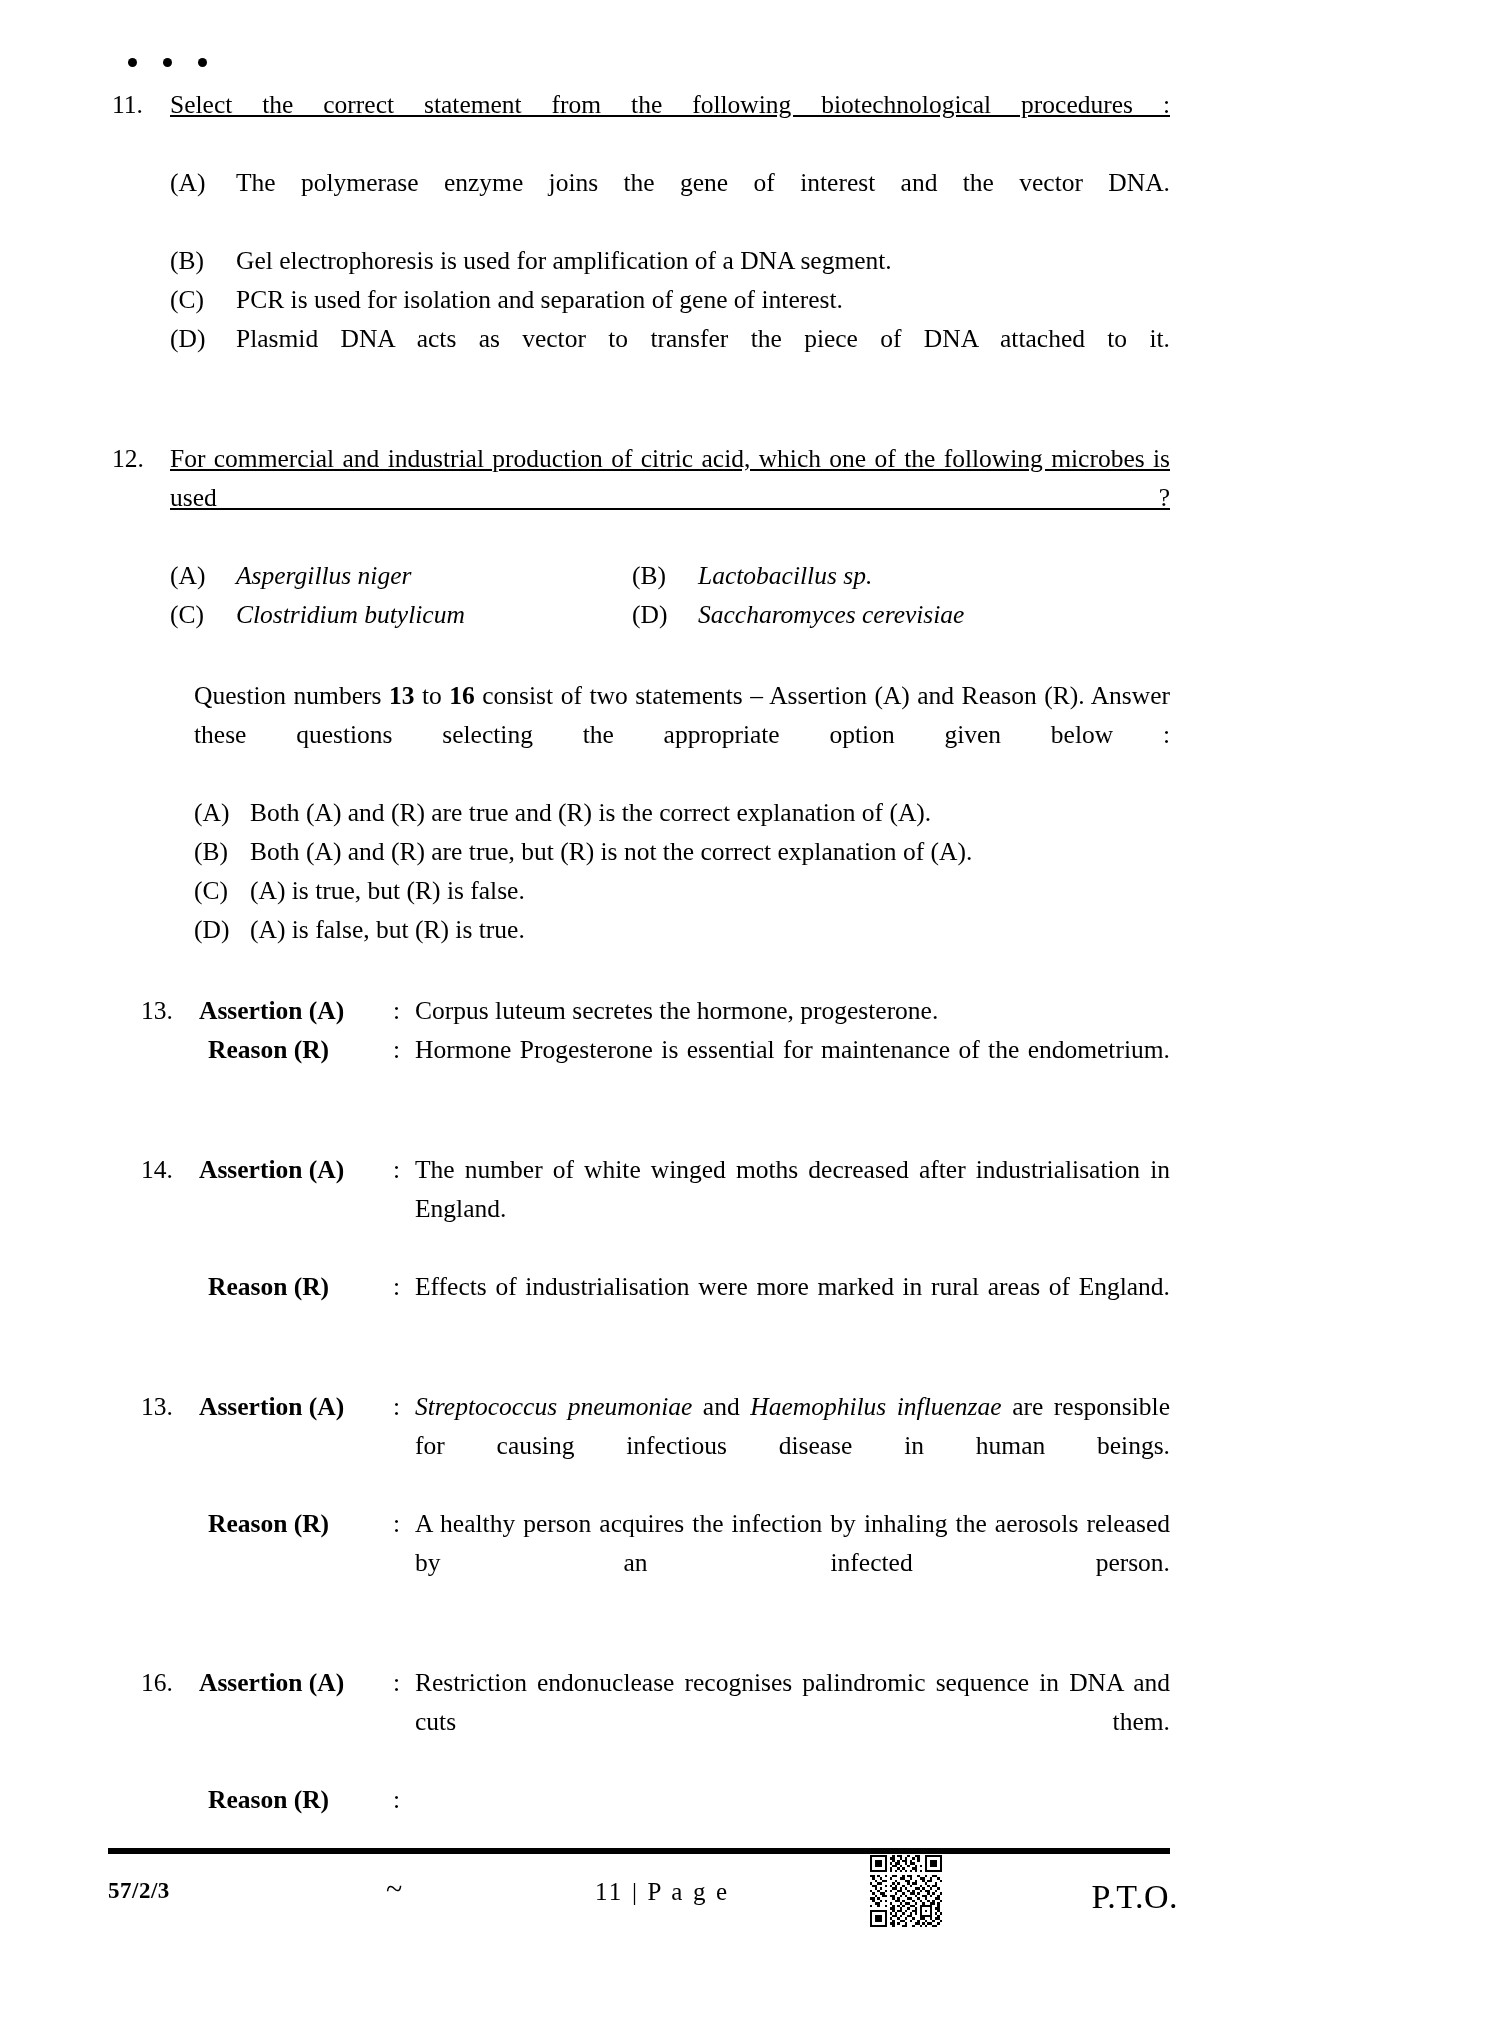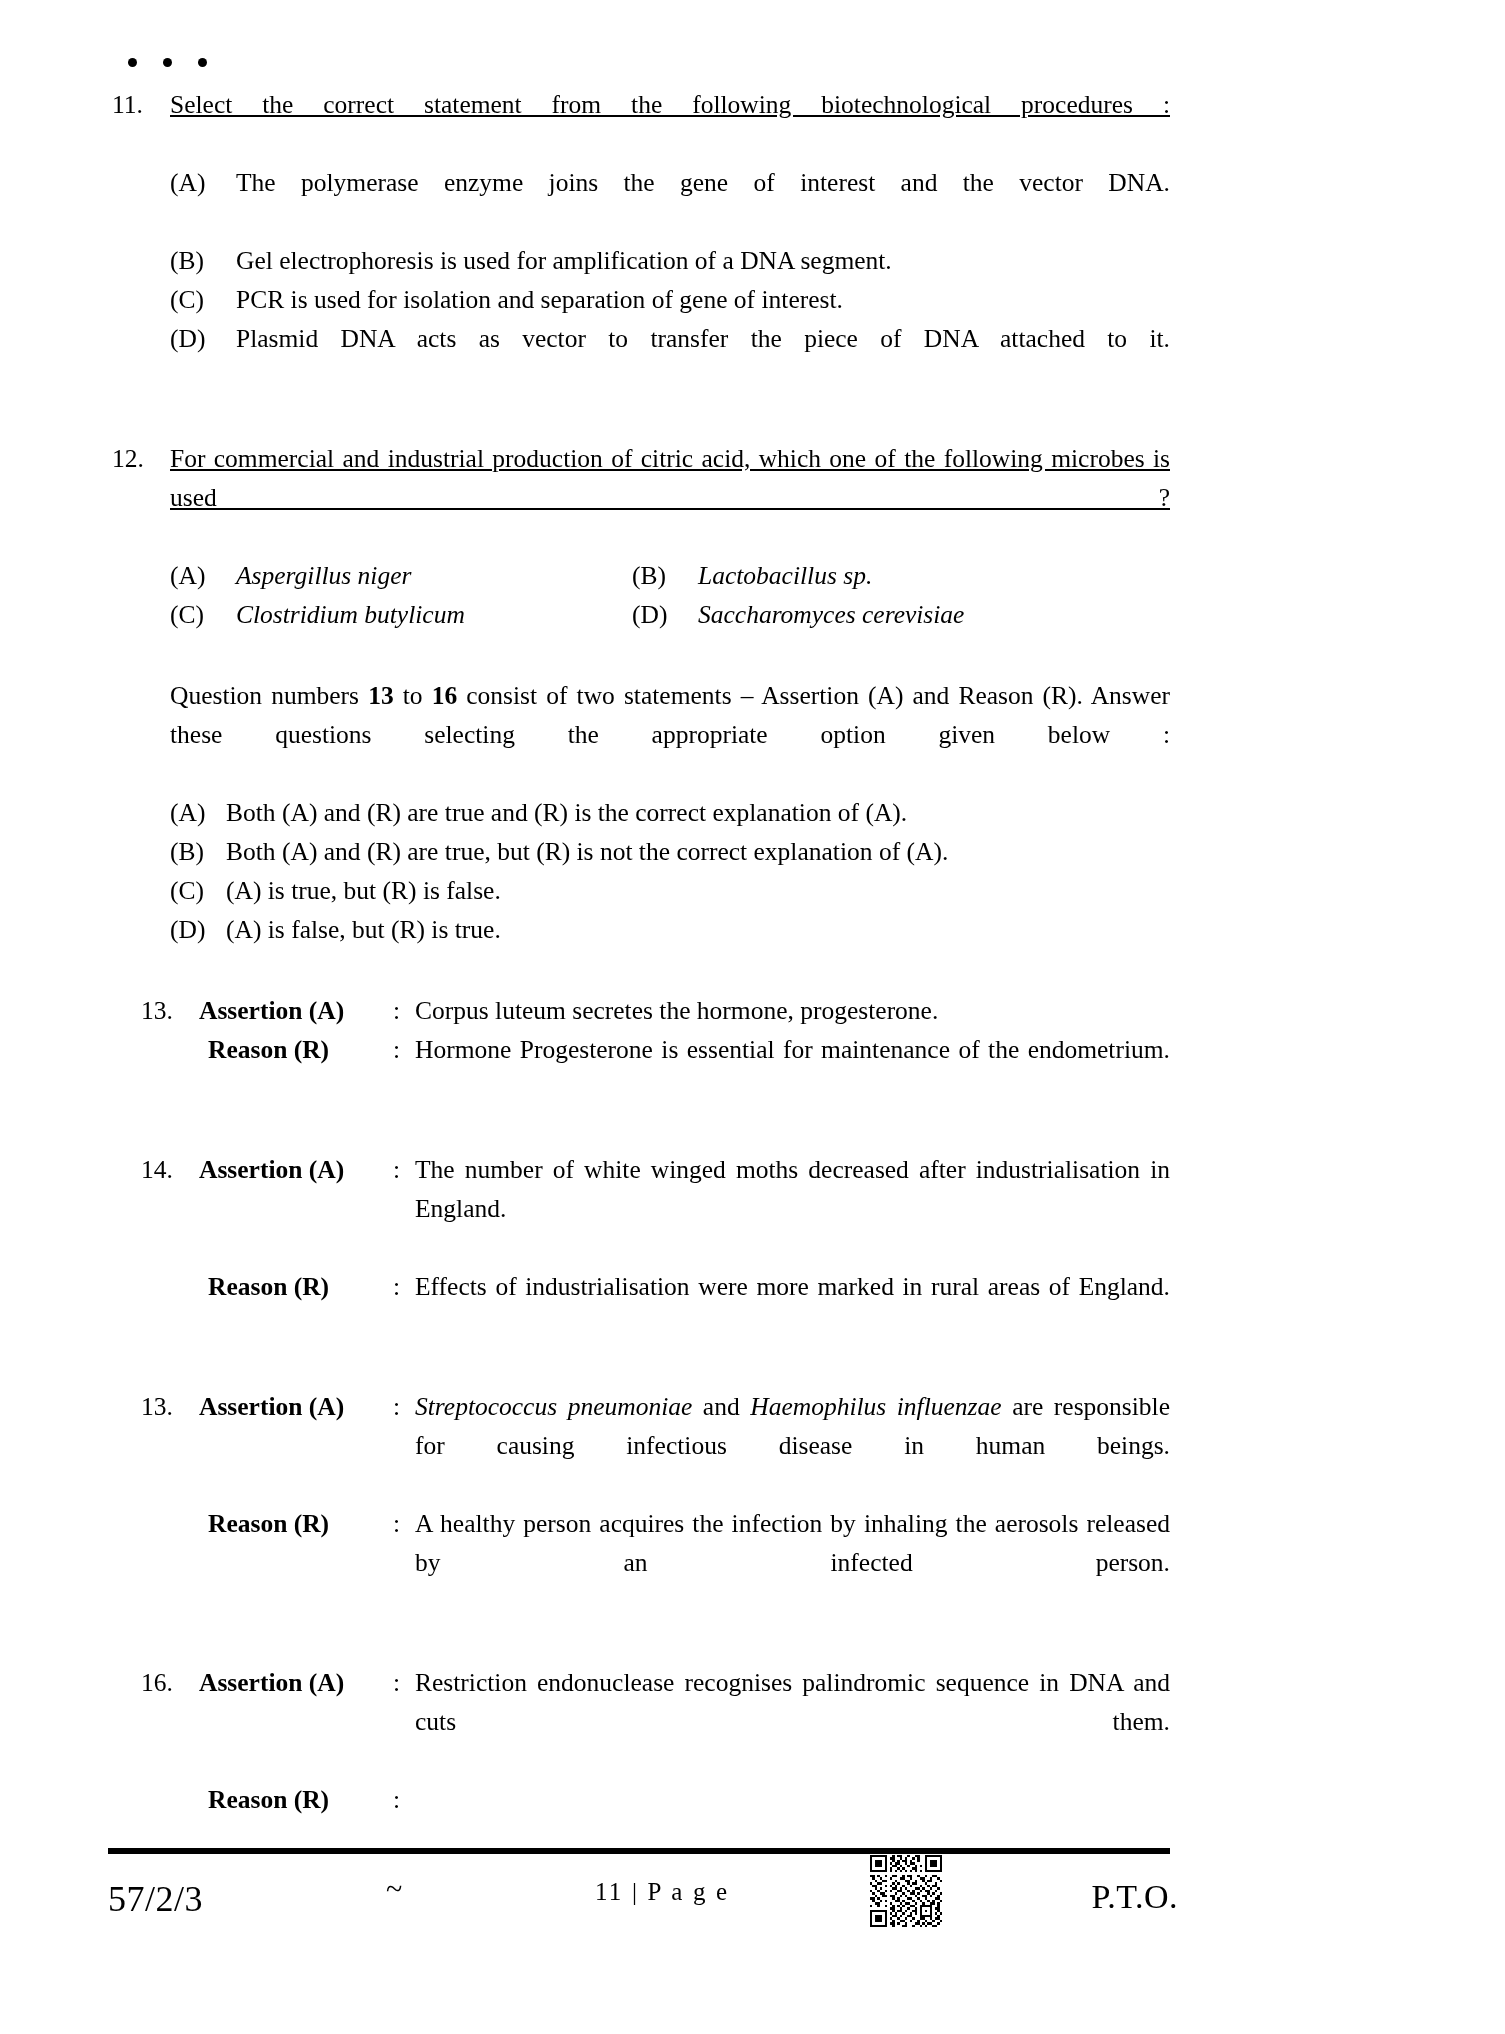--- a/index.html
+++ b/index.html
@@ -132,21 +132,21 @@
   .opts2 .cell {
     display: flex;
     align-items: flex-start;
   }
   .opts2 .cell.left { flex: 0 0 462px; width: 462px; }
   .opts2 .cell.right { flex: 1 1 auto; }
   .opts2 .cell .lbl { flex: 0 0 66px; width: 66px; }
 
   
   .instr {
-    margin-left: 62px;
+    margin-left: 86px;
     font-size: 25.5px;
     line-height: 39px;
   }
   .instr .para {
     text-align: justify;
   }
   .instr .para.justify-all::after {
     content: "";
     display: inline-block;
     width: 100%;
@@ -210,22 +210,22 @@
     left: 108px;
     top: 1862px;
     width: 1070px;
     height: 110px;
     font-size: 25px;
   }
   .footer .code {
     position: absolute;
     left: 0;
     top: 16px;
-    font-weight: normal;
-    font-size: 36px;
+    font-weight: bold;
+    font-size: 23px;
     letter-spacing: 0.5px;
   }
   .footer .tilde {
     position: absolute;
     left: 278px;
     top: 10px;
     font-size: 30px;
   }
   .footer .pageno {
     position: absolute;

